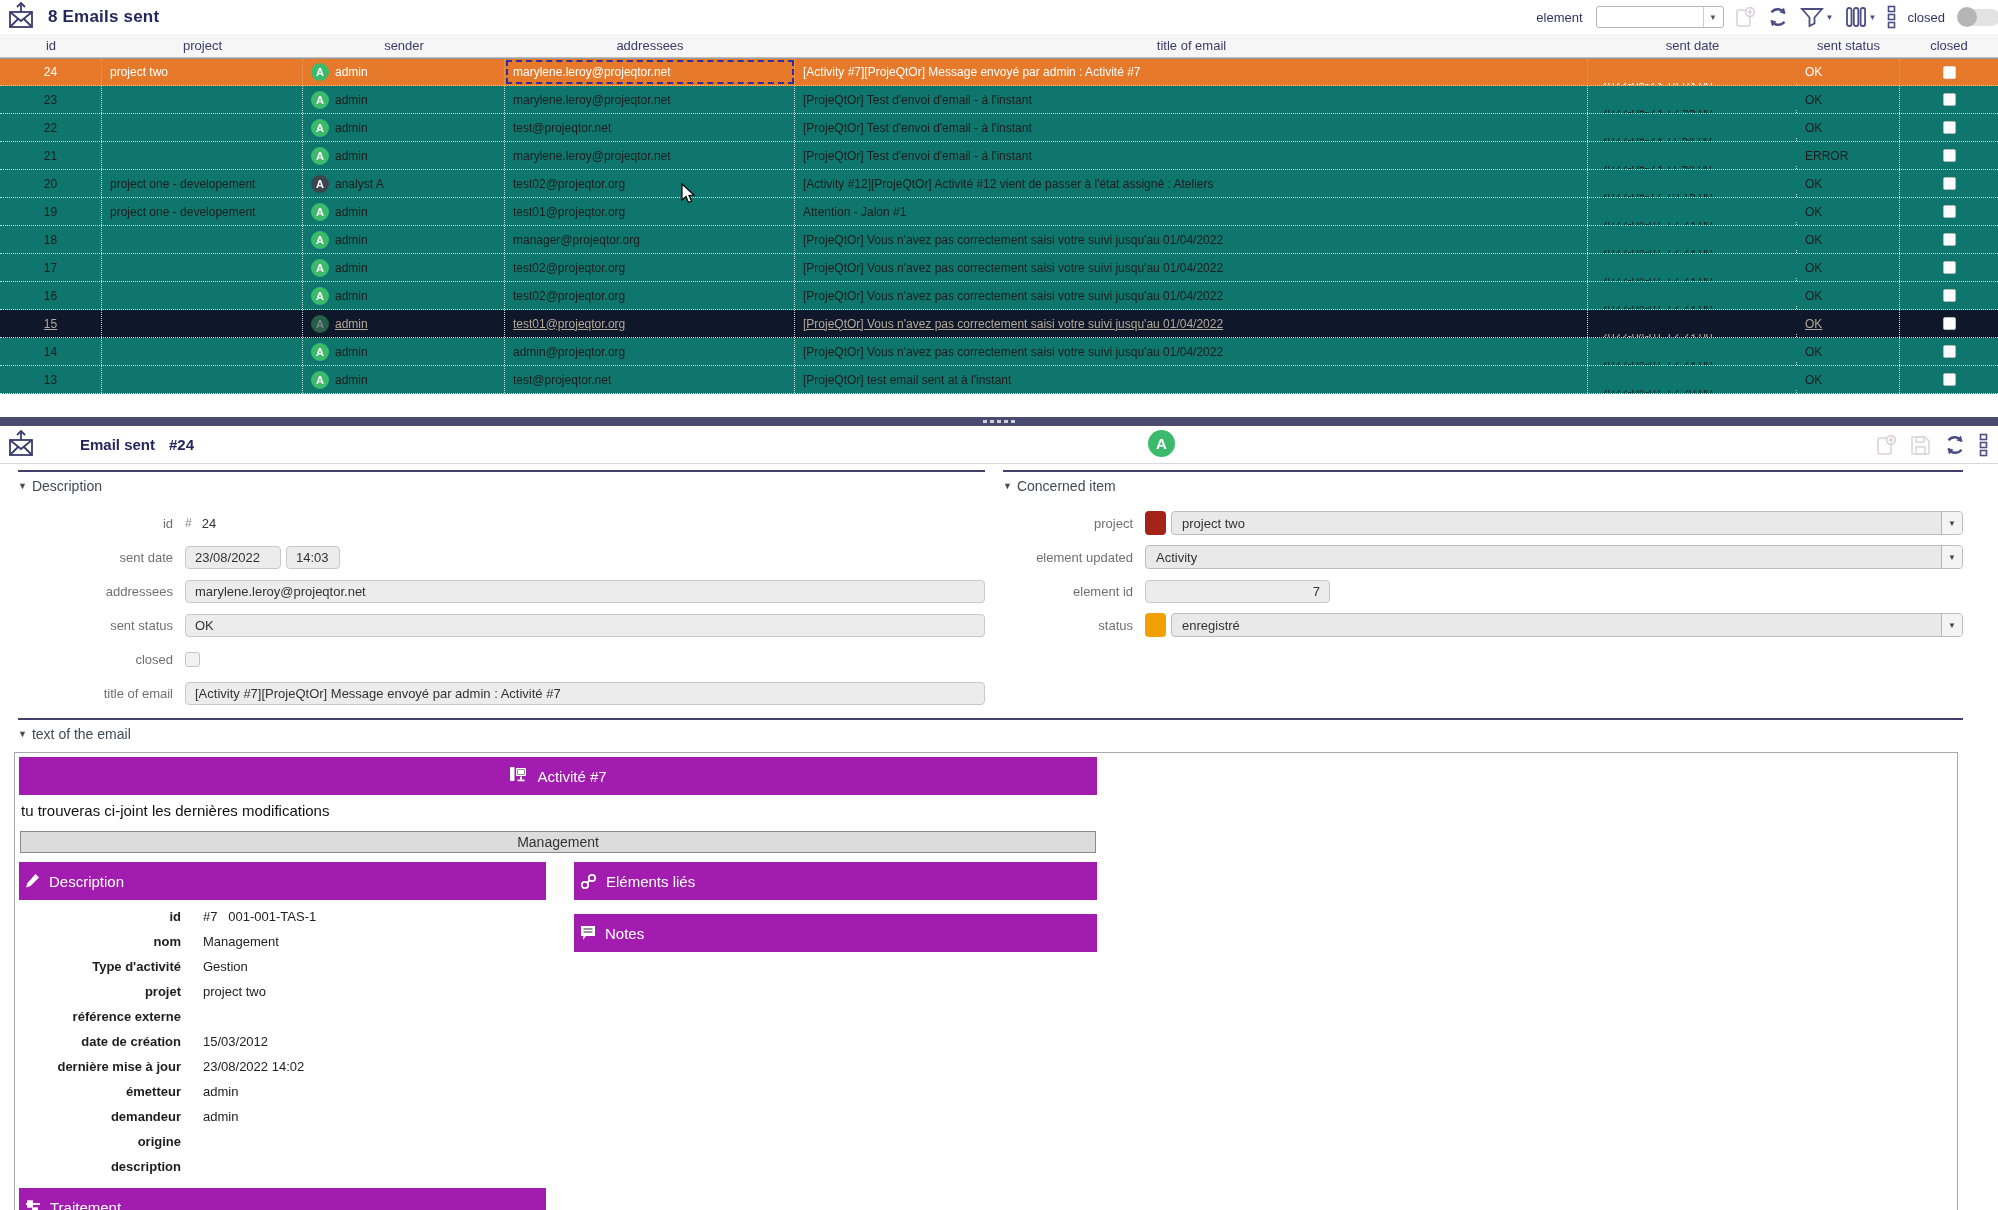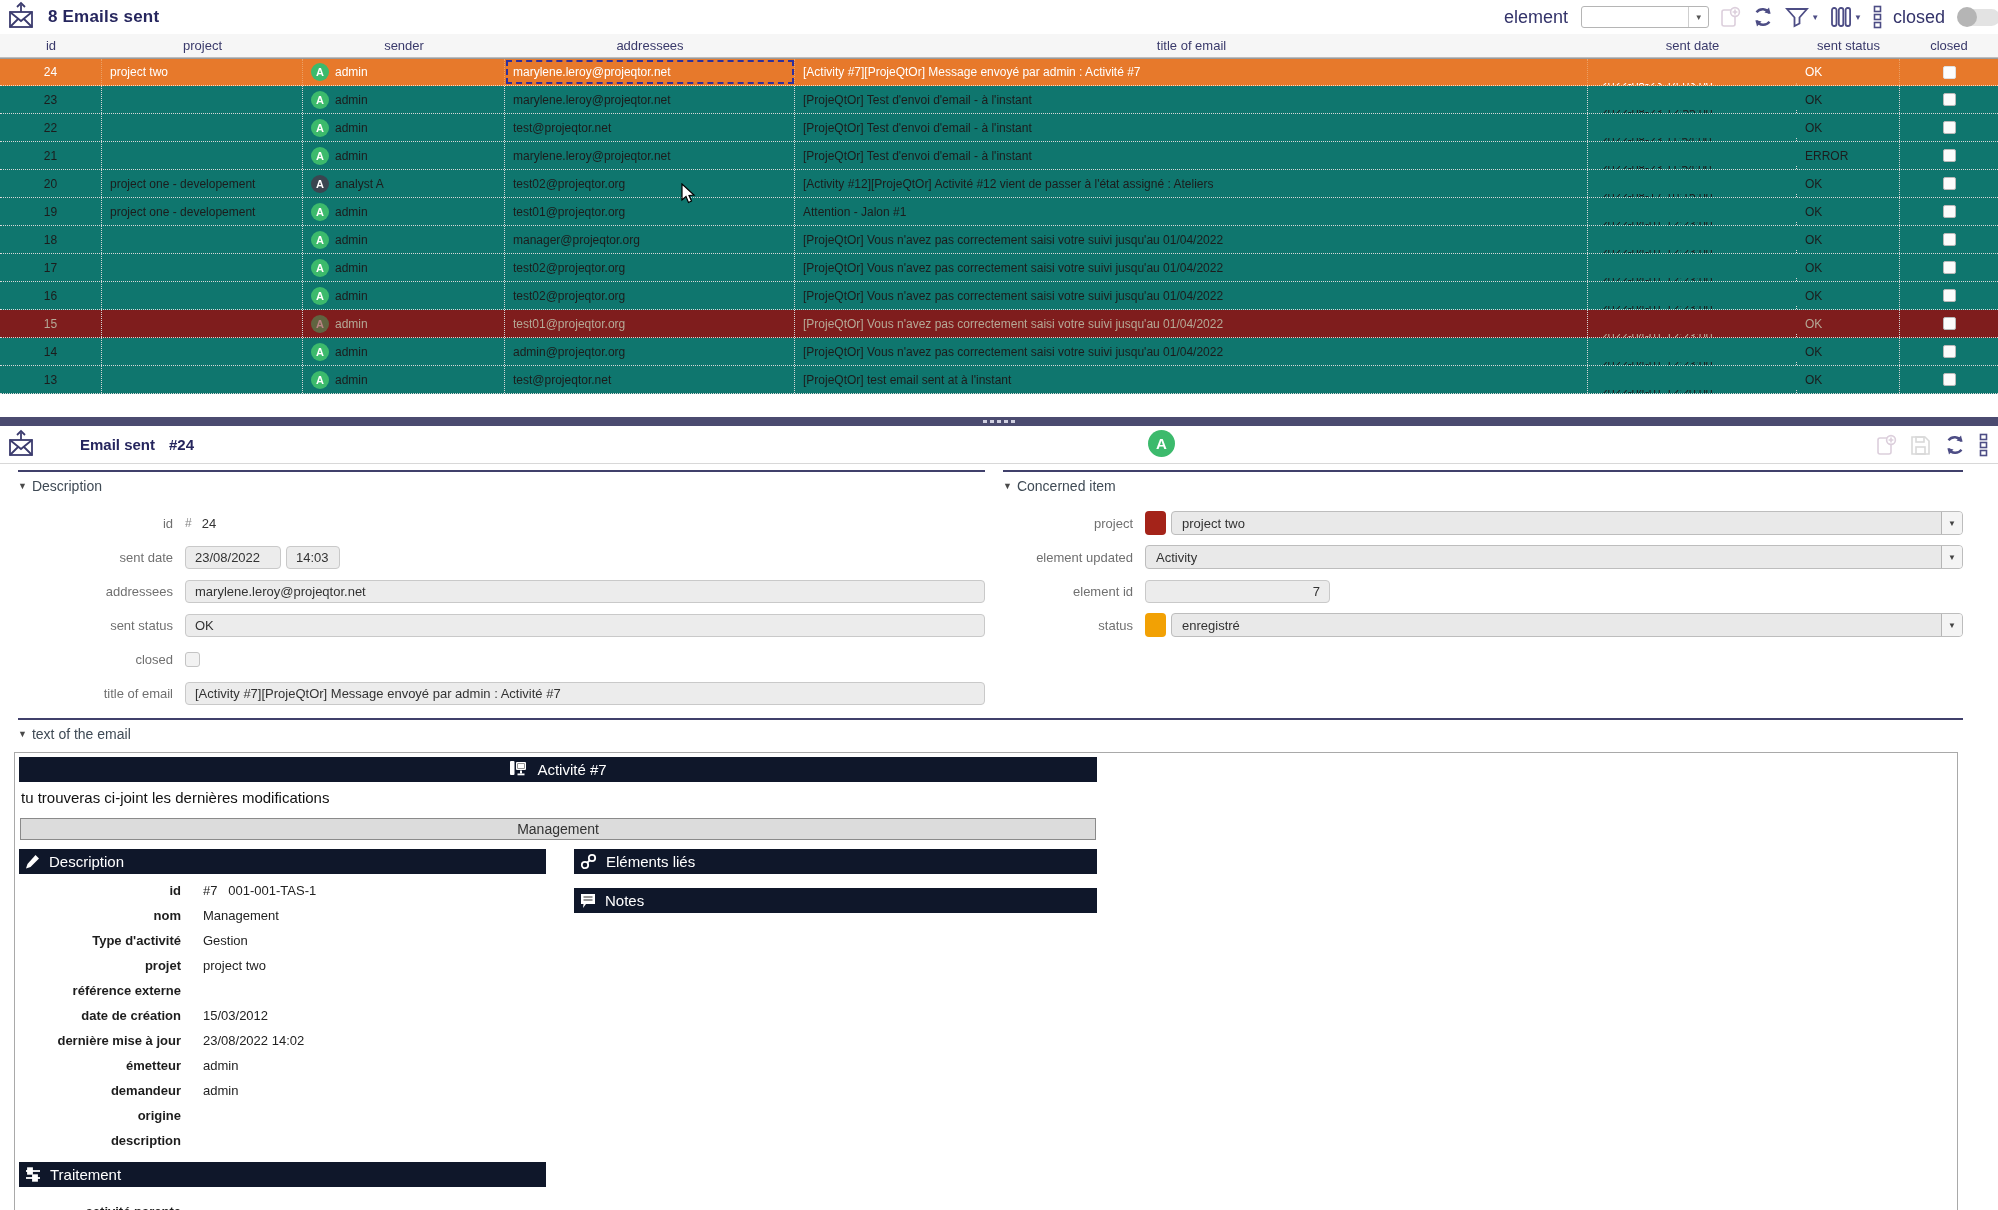--- a/index.html
+++ b/index.html
@@ -4,21 +4,21 @@
 <style>
   * { box-sizing: border-box; margin: 0; padding: 0; }
   html,body { width:1998px; height:1210px; overflow:hidden; background:#fff;
     font-family:"Liberation Sans","DejaVu Sans",sans-serif; color:#222; }
   .page { position:relative; width:1998px; height:1210px; }
 
   
   .list-header { position:relative; height:34px; display:flex; align-items:center; padding-left:8px; }
   .list-title { font-size:17px; font-weight:bold; color:#26265e; margin-left:14px; letter-spacing:.2px; }
   .toolbar { position:absolute; right:6px; top:5px; display:flex; align-items:center; gap:11px; }
-  .toolbar .lbl { font-size:18px; color:#33336a; margin-right:2px; }
+  .toolbar .lbl { font-size:13px; color:#33336a; margin-right:2px; }
   .combo { width:128px; height:22px; border:1px solid #b5b5b5; border-radius:3px; background:#fff; display:flex; align-items:center; }
   .combo .val { flex:1; font-size:12px; padding-left:6px; color:#333; }
   .combo .caret { width:20px; height:100%; border-left:1px solid #cfcfcf; display:flex; align-items:center; justify-content:center; font-size:8px; color:#555; }
   .icon-btn { display:flex; align-items:center; }
   .caret-small { font-size:8px; color:#4d4d85; margin-left:2px; }
   .toggle { width:42px; height:17px; border-radius:9px; background:#e3e3e3; position:relative; margin-right:-8px; }
   .toggle .knob { position:absolute; left:-1px; top:-2px; width:20px; height:20px; border-radius:50%; background:#b5b5b5; }
 
   .thead { display:flex; height:24px; background:#f6f6f6; border-bottom:1px solid #bdbdbd; align-items:center; }
   .th { font-size:13px; color:#3a3a6b; text-align:center; overflow:hidden; white-space:nowrap; }
@@ -29,21 +29,21 @@
   .td { display:flex; align-items:center; overflow:hidden; white-space:nowrap; border-right:1px dotted #d6d6d6; padding:0 8px; }
   .td:last-child { border-right:none; }
   .td.c-id { justify-content:center; padding:0; }
   .td.c-date { padding-left:13px;margin-top:24px; }
   .td.c-closed { justify-content:center; padding:0; }
   .avatar { width:18px; height:18px; border-radius:50%; color:#fff; font-size:11px; font-weight:bold; display:flex; align-items:center; justify-content:center; margin-right:6px; flex:none; }
   .cb { width:13px; height:13px; background:#fbfbfb; border:1px solid #b9b9b9; border-radius:2px; }
   .trow.selected { background:#e7792b; color:#fff; border-top:1px solid #9a9a9a; border-bottom:1px dotted #f6d9c2; }
   .trow.selected .td { border-right-color:#eba064; }
   .trow.selected .cb { background:#fdfdfd; border-color:#e0e0e0; }
-  .trow.dimmed { background:#7f1d1d; color:#b5a896; }
+  .trow.dimmed { background:#0f172a; color:#b5a896;text-decoration:underline; }
   .trow.dimmed .avatar { opacity:.45; }
   .cell-focus { outline:2px dashed #2f2f9c; outline-offset:-3px; }
 
   
   .splitter { margin-top:23px; height:9px; background:#4b4b70; display:flex; align-items:center; justify-content:center; gap:3px; }
   .splitter i { width:4px; height:3px; background:#cfcfe0; display:block; }
 
   
   .detail-header { position:relative; height:38px; display:flex; align-items:center; padding-left:8px; border-bottom:1px solid #d8d8d8; }
   .detail-title { margin-left:46px; font-size:15px; font-weight:bold; color:#26265e; }
@@ -72,21 +72,21 @@
   .colorsq { width:21px; height:24px; border-radius:4px; margin-right:5px; flex:none; }
   .select { height:24px; background:#e9e9e9; border:1px solid #bdbdbd; border-radius:4px; display:flex; align-items:center; flex:1; }
   .select .val { flex:1; font-size:13px; color:#333; padding-left:10px; }
   .select .caret { width:21px; height:100%; border-left:1px solid #b5b5b5; background:#f4f4f4; border-radius:0 3px 3px 0; display:flex; align-items:center; justify-content:center; font-size:8px; color:#444; }
   .elemid { width:185px; text-align:right; }
 
   
   .emailtext-wrap { padding:8px 35px 0 18px; }
   .emailtext-wrap .sec-label { margin-bottom:10px; }
   .mailbox { margin-left:-4px; width:1944px; height:470px; border:1px solid #a9a9a9; padding:4px; }
-  .dark-bar { height:25px; background:#0f172a; color:#fff; display:flex; align-items:center; font-size:15px; }
+  .dark-bar { height:38px; background:#a21caf; color:#fff; display:flex; align-items:center; font-size:15px; }
   .bar-center { width:1078px; justify-content:center; }
   .bar-center .bicon { margin-right:10px; }
   .mail-para { font-size:15px; color:#111; margin:7px 0 12px 2px; }
   .sub-bar { width:1076px; height:22px; margin:0 0 9px 1px; background:#dcdcdc; border:1px solid #8a8a8a; color:#333; display:flex; align-items:center; justify-content:center; font-size:14px; }
   .mail-cols { display:flex; }
   .mail-left { width:527px; flex:none; }
   .mail-right { width:523px; margin-left:28px; }
   .bar-left { padding-left:6px; }
   .bar-left .bicon { margin-right:9px; display:flex; }
   .dfields { margin-top:4px; }

